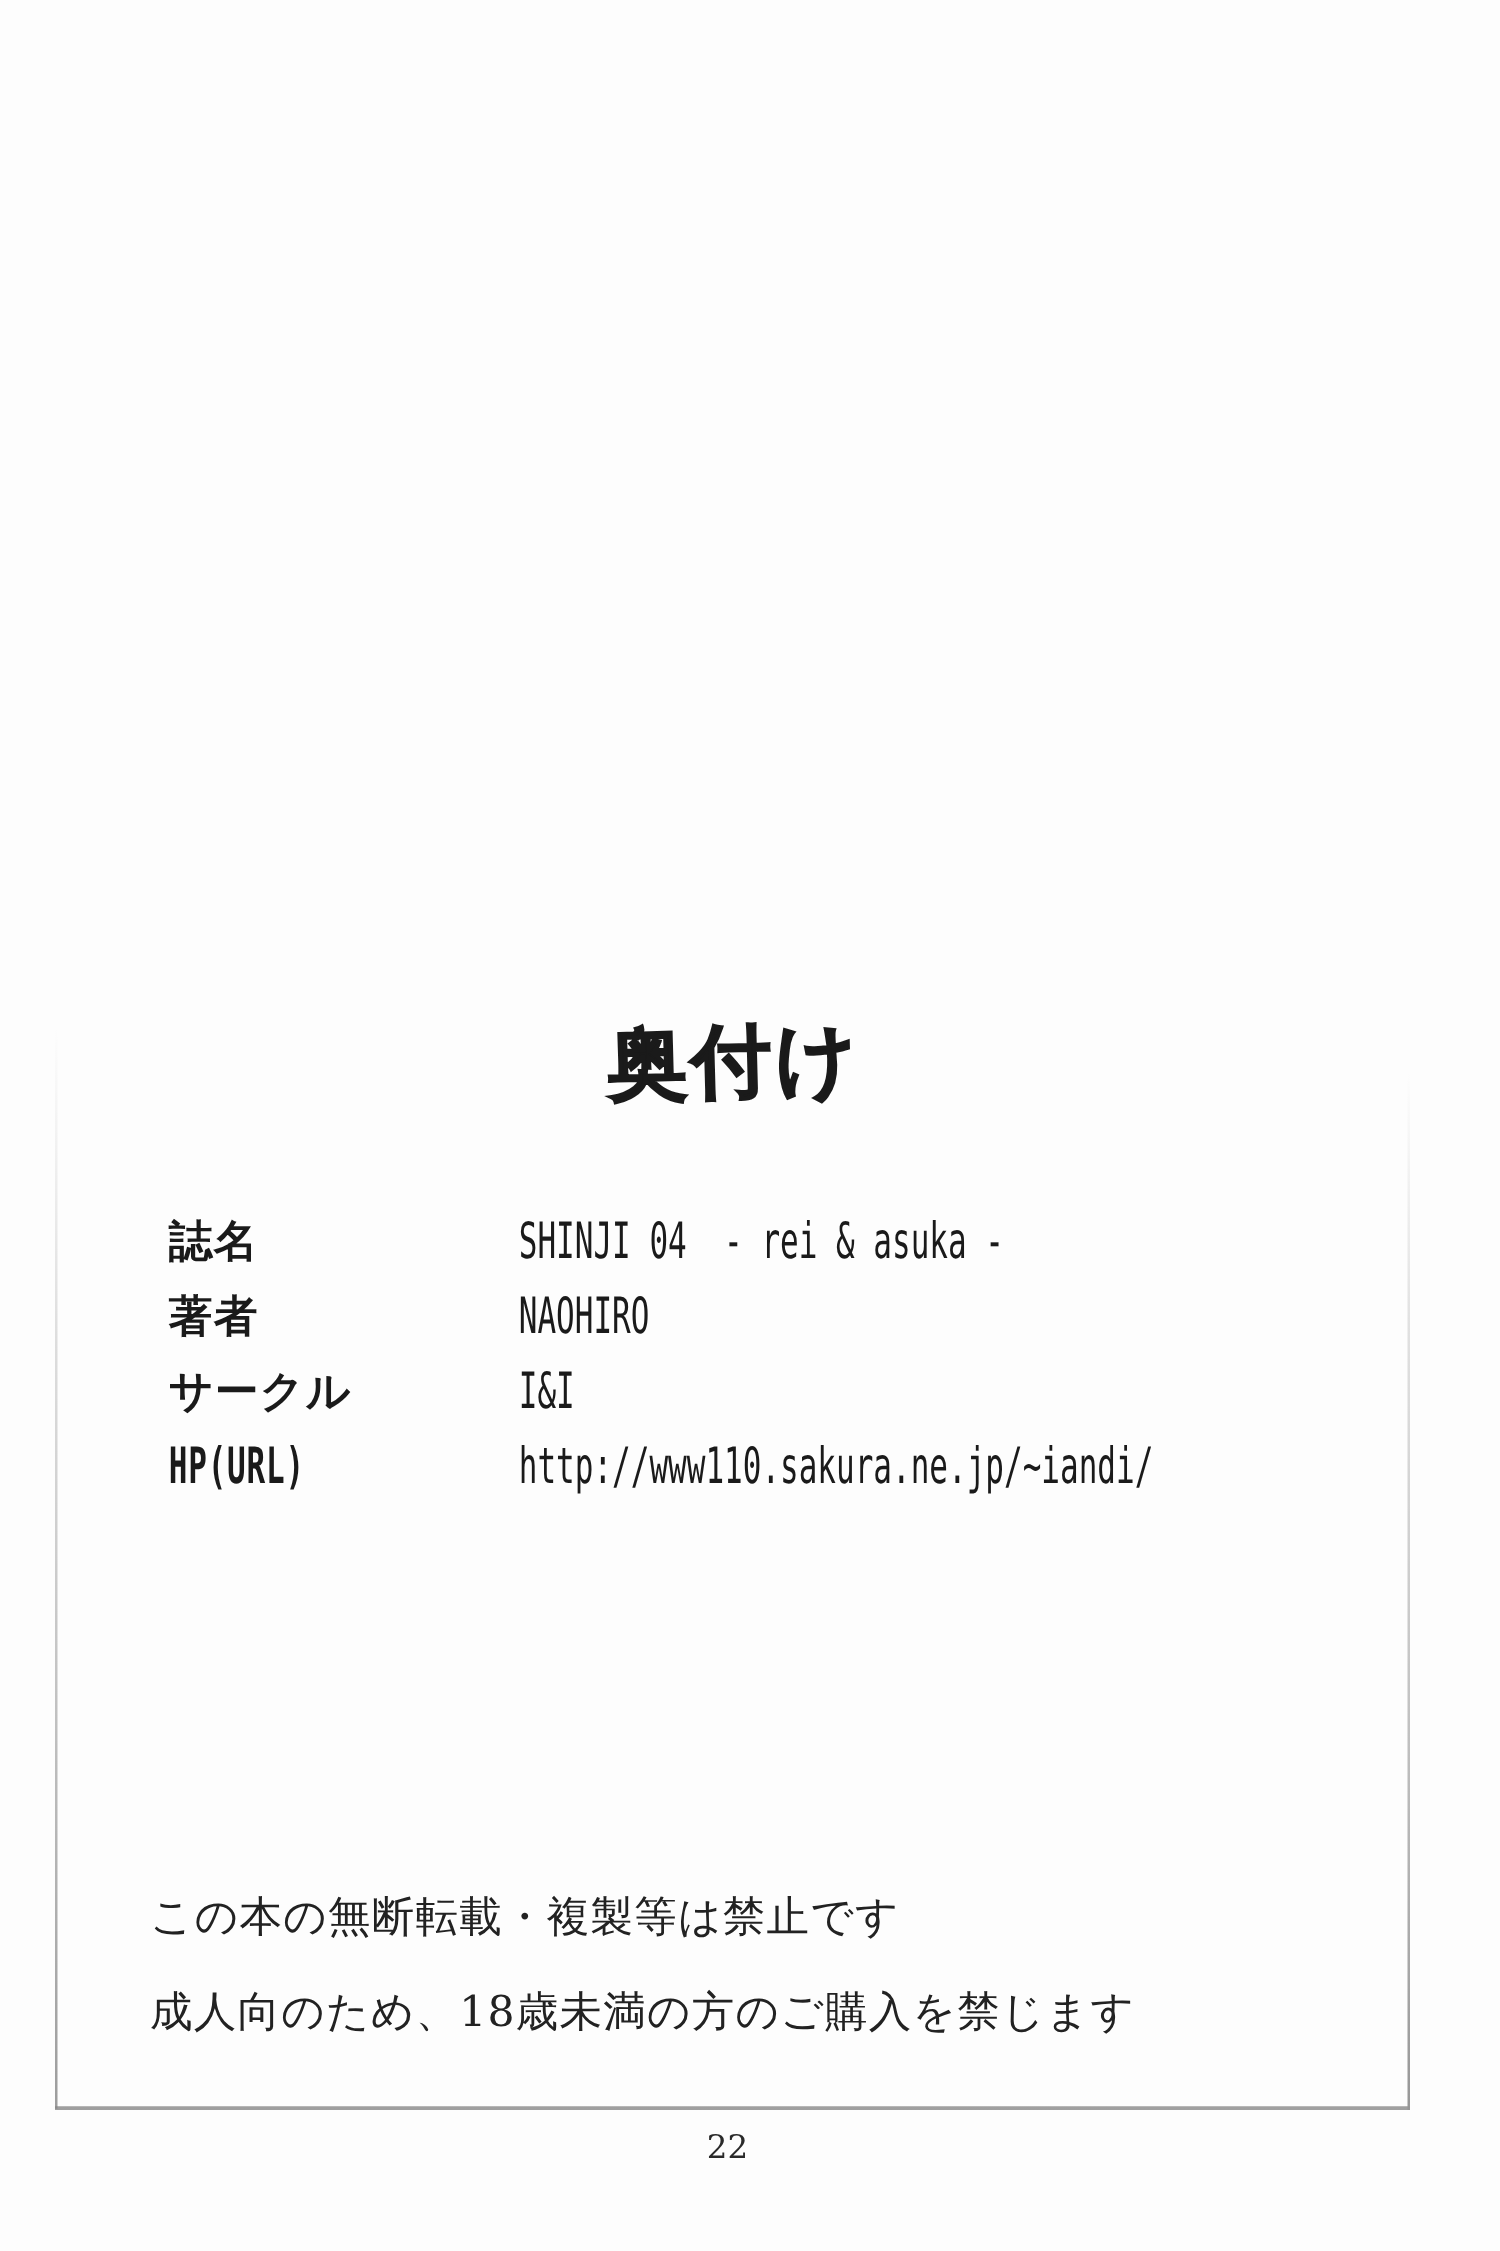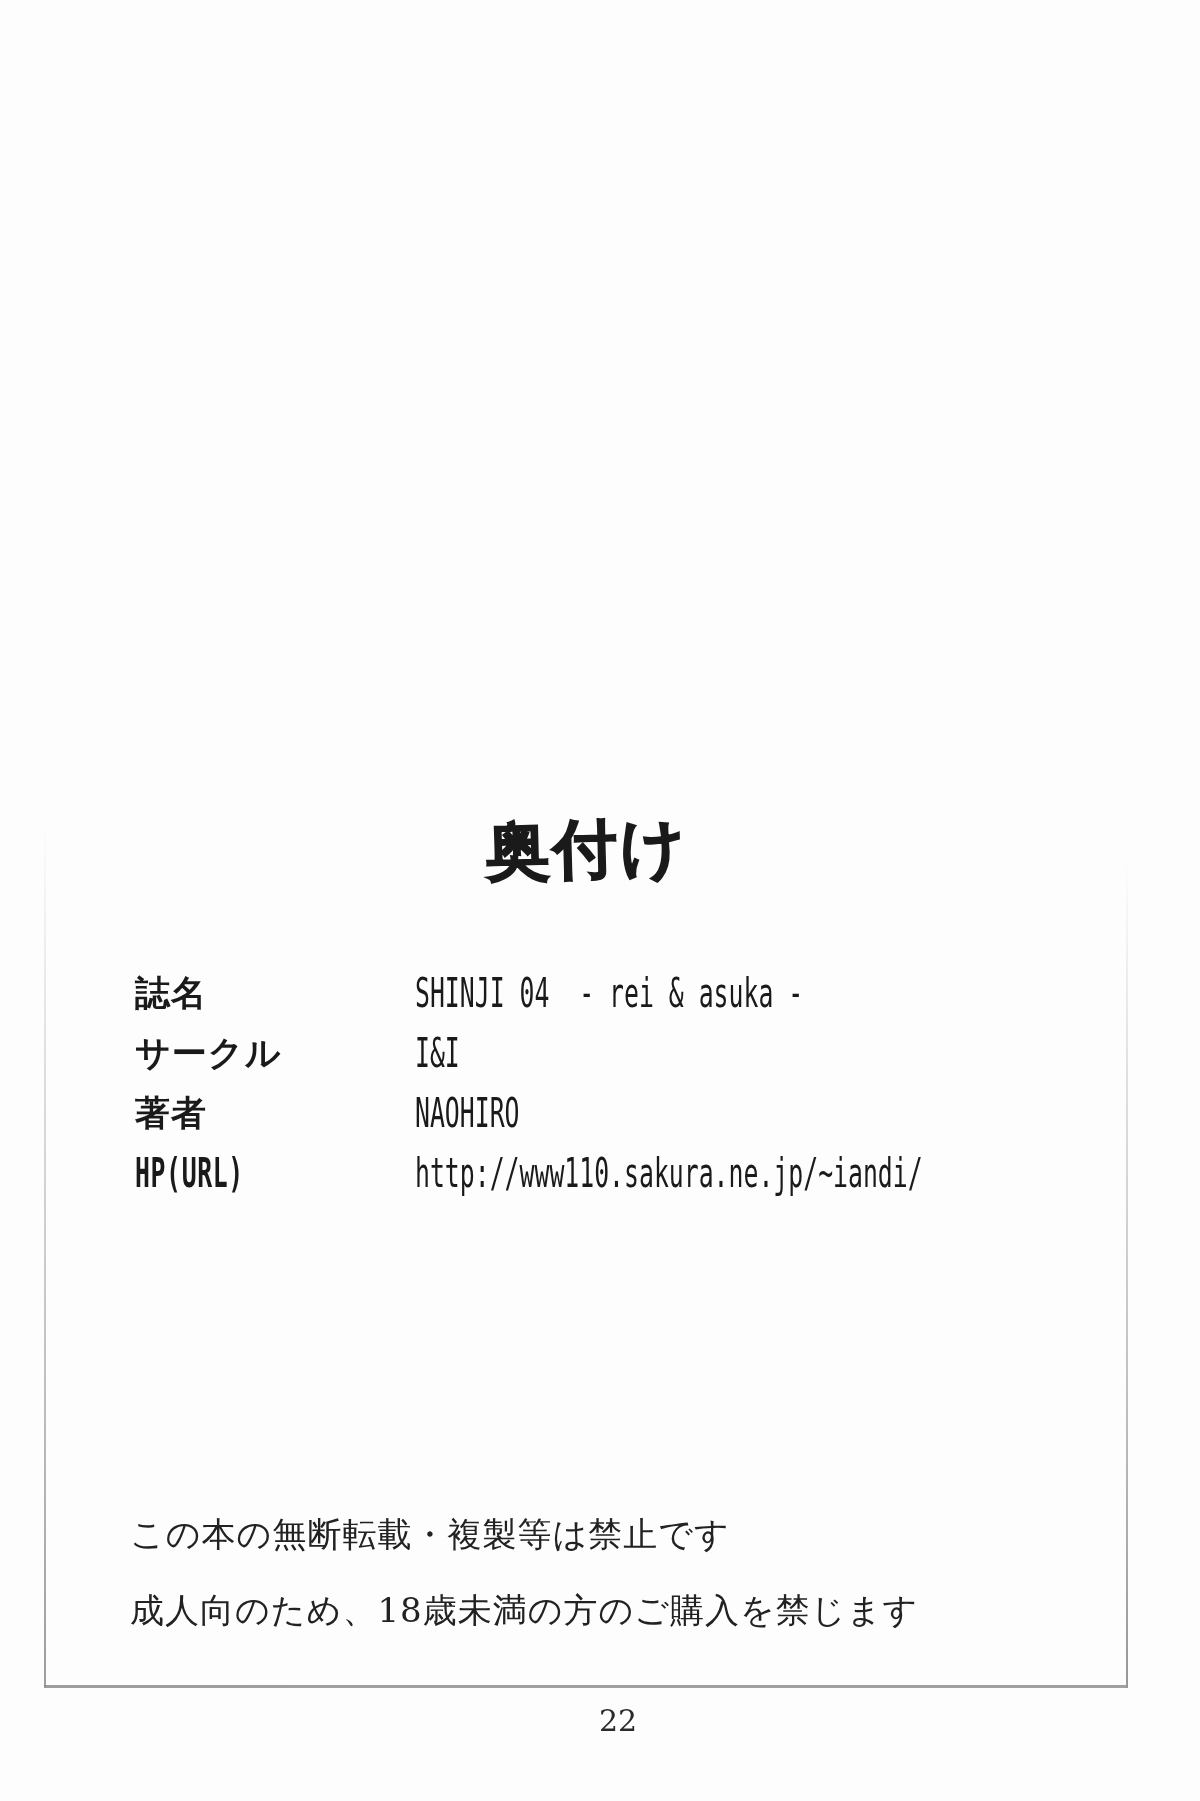--- a/index.html
+++ b/index.html
@@ -90,68 +90,67 @@
     font-size: 40px;
     font-weight: 500;
     transform: scaleX(0.62);
     transform-origin: 0 50%;
     white-space: pre;
     letter-spacing: 0;
   }
 
   .disclaimer {
     position: absolute;
-    left: 130px;
+    left: 120px;
     top: 1505px;
     font-family: "DejaVu Serif", serif;
     font-size: 34px;
     letter-spacing: 1px;
     color: #222;
   }
   .disclaimer-line {
     height: 76px;
     line-height: 58px;
     white-space: nowrap;
   }
 
   .page-number {
     position: absolute;
     left: 0;
     top: 1703px;
     width: 1164px;
     text-align: center;
     font-family: "DejaVu Serif", serif;
-    font-size: 30px;
+    font-size: 26px;
     color: #2a2a2a;
-    margin-left: 36px;
   }
 </style>
 </head>
 <body>
 
 <div class="page">
 
   <div class="scan-edge-left"></div>
   <div class="scan-edge-right"></div>
   <div class="scan-edge-bottom"></div>
 
   <div class="title">奥付け</div>
 
   <div class="colophon">
     <div class="colophon-row">
       <div class="colophon-label">誌名</div>
       <div class="colophon-value">SHINJI 04  - rei &amp; asuka -</div>
     </div>
     <div class="colophon-row">
+      <div class="colophon-label">著者</div>
+      <div class="colophon-value">NAOHIRO</div>
+    </div>
+    <div class="colophon-row">
       <div class="colophon-label">サークル</div>
       <div class="colophon-value">I&amp;I</div>
-    </div>
-    <div class="colophon-row">
-      <div class="colophon-label">著者</div>
-      <div class="colophon-value">NAOHIRO</div>
     </div>
     <div class="colophon-row">
       <div class="colophon-label latin-condensed" style="font-weight:bold;">HP(URL)</div>
       <div class="colophon-value">http://www110.sakura.ne.jp/~iandi/</div>
     </div>
   </div>
 
   <div class="disclaimer">
     <div class="disclaimer-line">この本の無断転載・複製等は禁止です</div>
     <div class="disclaimer-line">成人向のため、18歳未満の方のご購入を禁じます</div>

